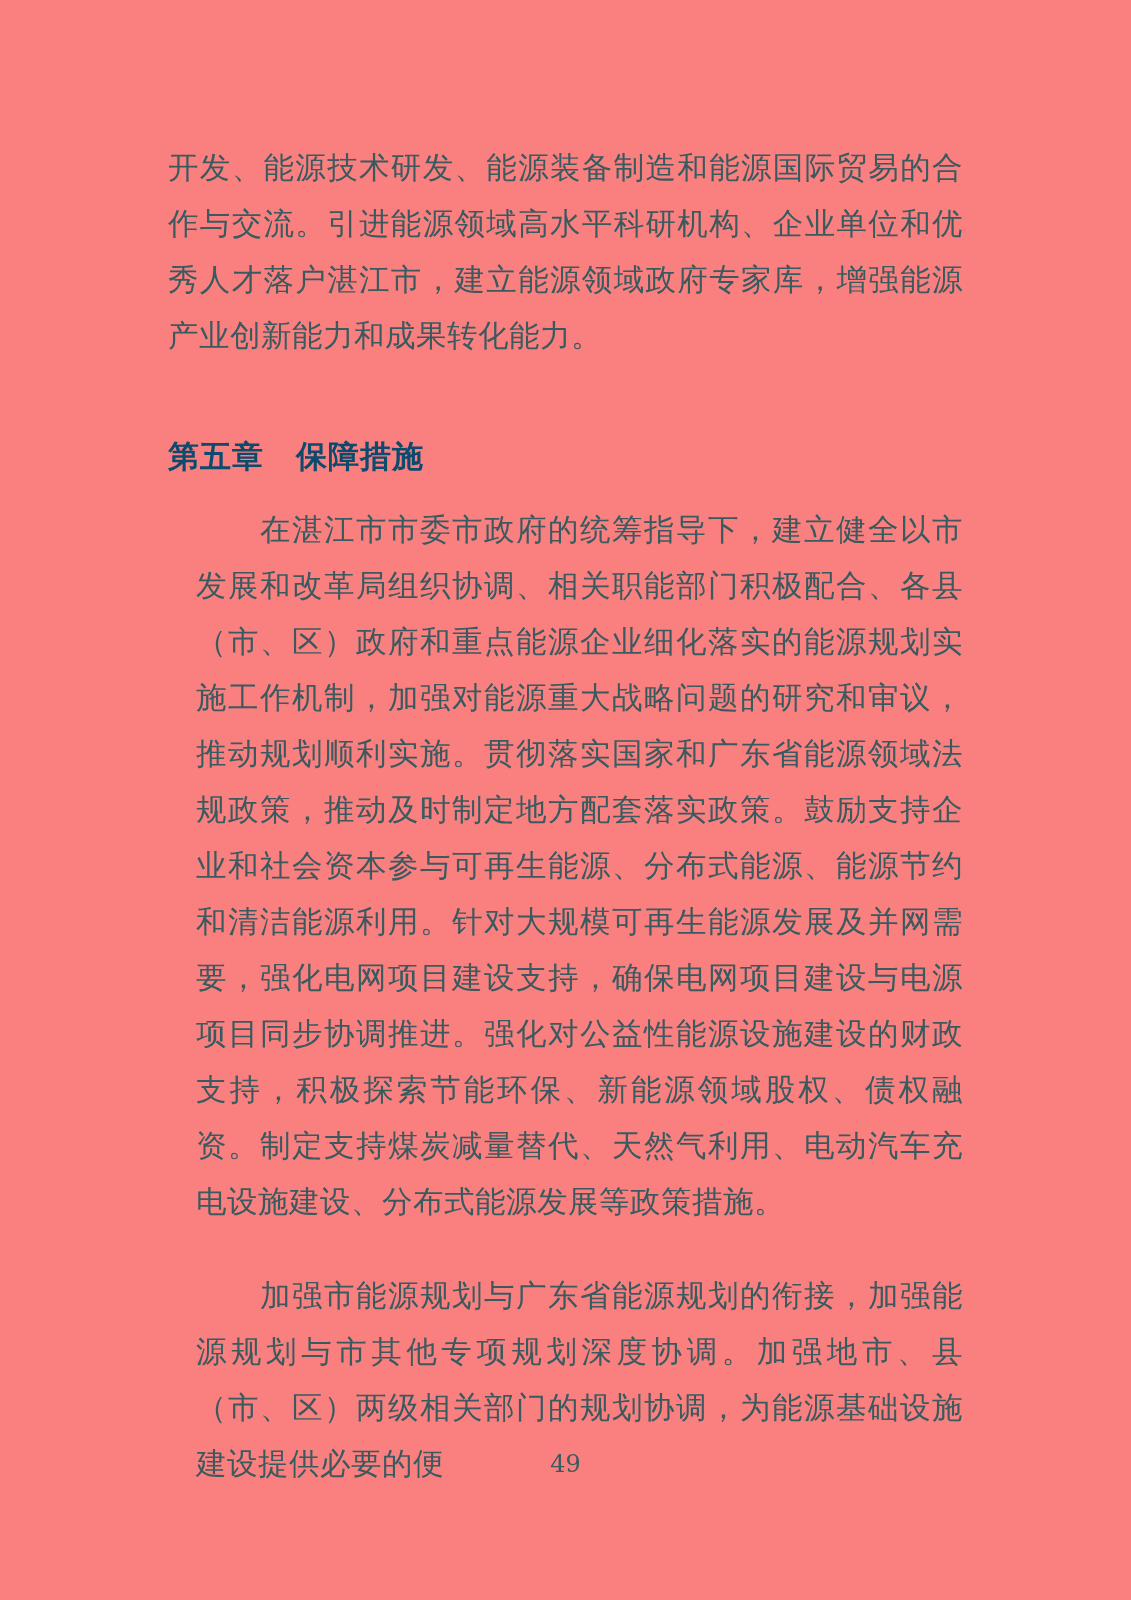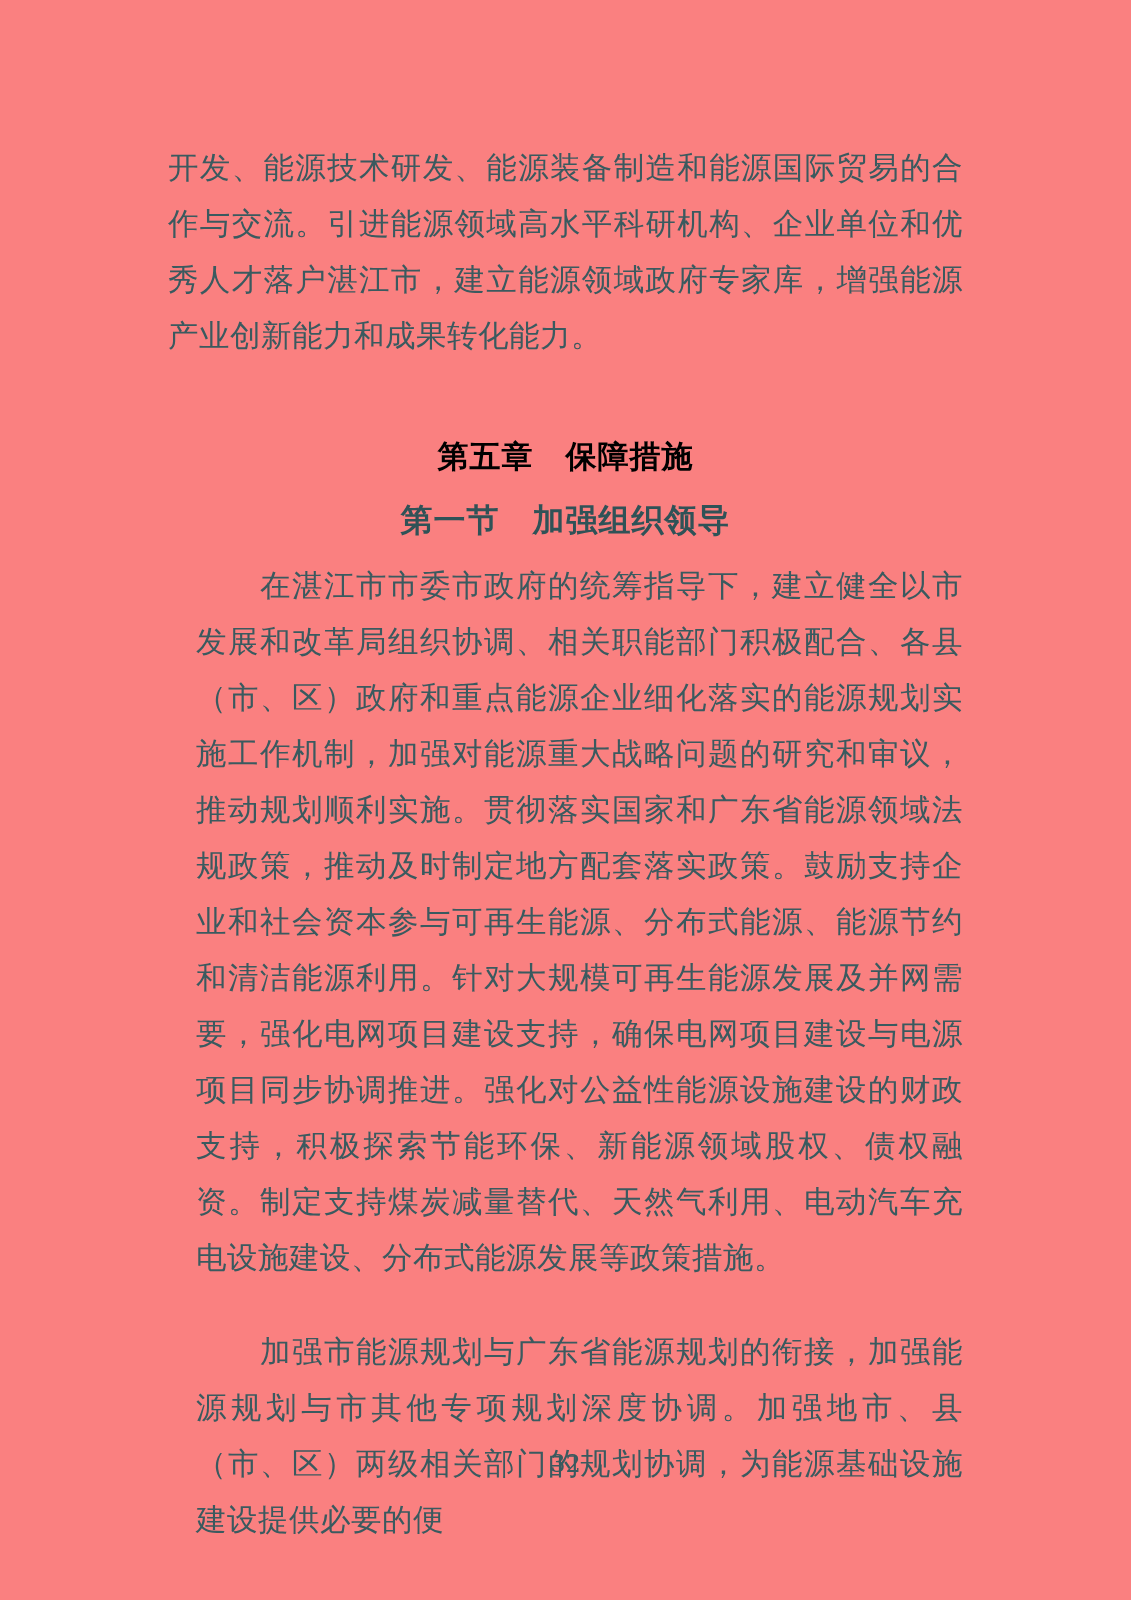--- a/index.html
+++ b/index.html
@@ -29,26 +29,25 @@
     text-justify: inter-ideograph;
     margin: 0;
     color: #3a5a5f;
     font-weight: 500;
   }
   .indent {
     text-indent: 64px;
     margin-left: 28px;
   }
   .chapter-title {
-    text-align: center;
     font-size: 31px;
     line-height: 56px;
     font-weight: 700;
     letter-spacing: 1px;
-    color: #000000;
+    color: #0c4a6e;
     margin: 0;
   }
   .section-title {
     text-align: center;
     font-size: 32px;
     line-height: 56px;
     font-weight: 700;
     letter-spacing: 1px;
     color: #2f5257;
     margin: 0;
@@ -74,28 +73,27 @@
 <div class="page">
 
   <p class="para">开发、能源技术研发、能源装备制造和能源国际贸易的合作与交流。引进能源领域高水平科研机构、企业单位和优秀人才落户湛江市，建立能源领域政府专家库，增强能源产业创新能力和成果转化能力。</p>
 
   <div class="sp-before-chapter"></div>
 
   <h2 class="chapter-title">第五章　保障措施</h2>
 
   <div class="sp-small"></div>
 
-  <h3 class="section-title">第一节　加强组织领导</h3>
 
   <div class="gap-title-body"></div>
 
   <p class="para indent">在湛江市市委市政府的统筹指导下，建立健全以市发展和改革局组织协调、相关职能部门积极配合、各县（市、区）政府和重点能源企业细化落实的能源规划实施工作机制，加强对能源重大战略问题的研究和审议，推动规划顺利实施。贯彻落实国家和广东省能源领域法规政策，推动及时制定地方配套落实政策。鼓励支持企业和社会资本参与可再生能源、分布式能源、能源节约和清洁能源利用。针对大规模可再生能源发展及并网需要，强化电网项目建设支持，确保电网项目建设与电源项目同步协调推进。强化对公益性能源设施建设的财政支持，积极探索节能环保、新能源领域股权、债权融资。制定支持煤炭减量替代、天然气利用、电动汽车充电设施建设、分布式能源发展等政策措施。</p>
 
   <div class="sp-before-section"></div>
 
 
   <div class="gap-title-body"></div>
 
   <p class="para indent">加强市能源规划与广东省能源规划的衔接，加强能源规划与市其他专项规划深度协调。加强地市、县（市、区）两级相关部门的规划协调，为能源基础设施建设提供必要的便</p>
 
-  <div class="page-number">32</div>
+  <div class="page-number">49</div>
 
 </div>
 
 </body></html>

